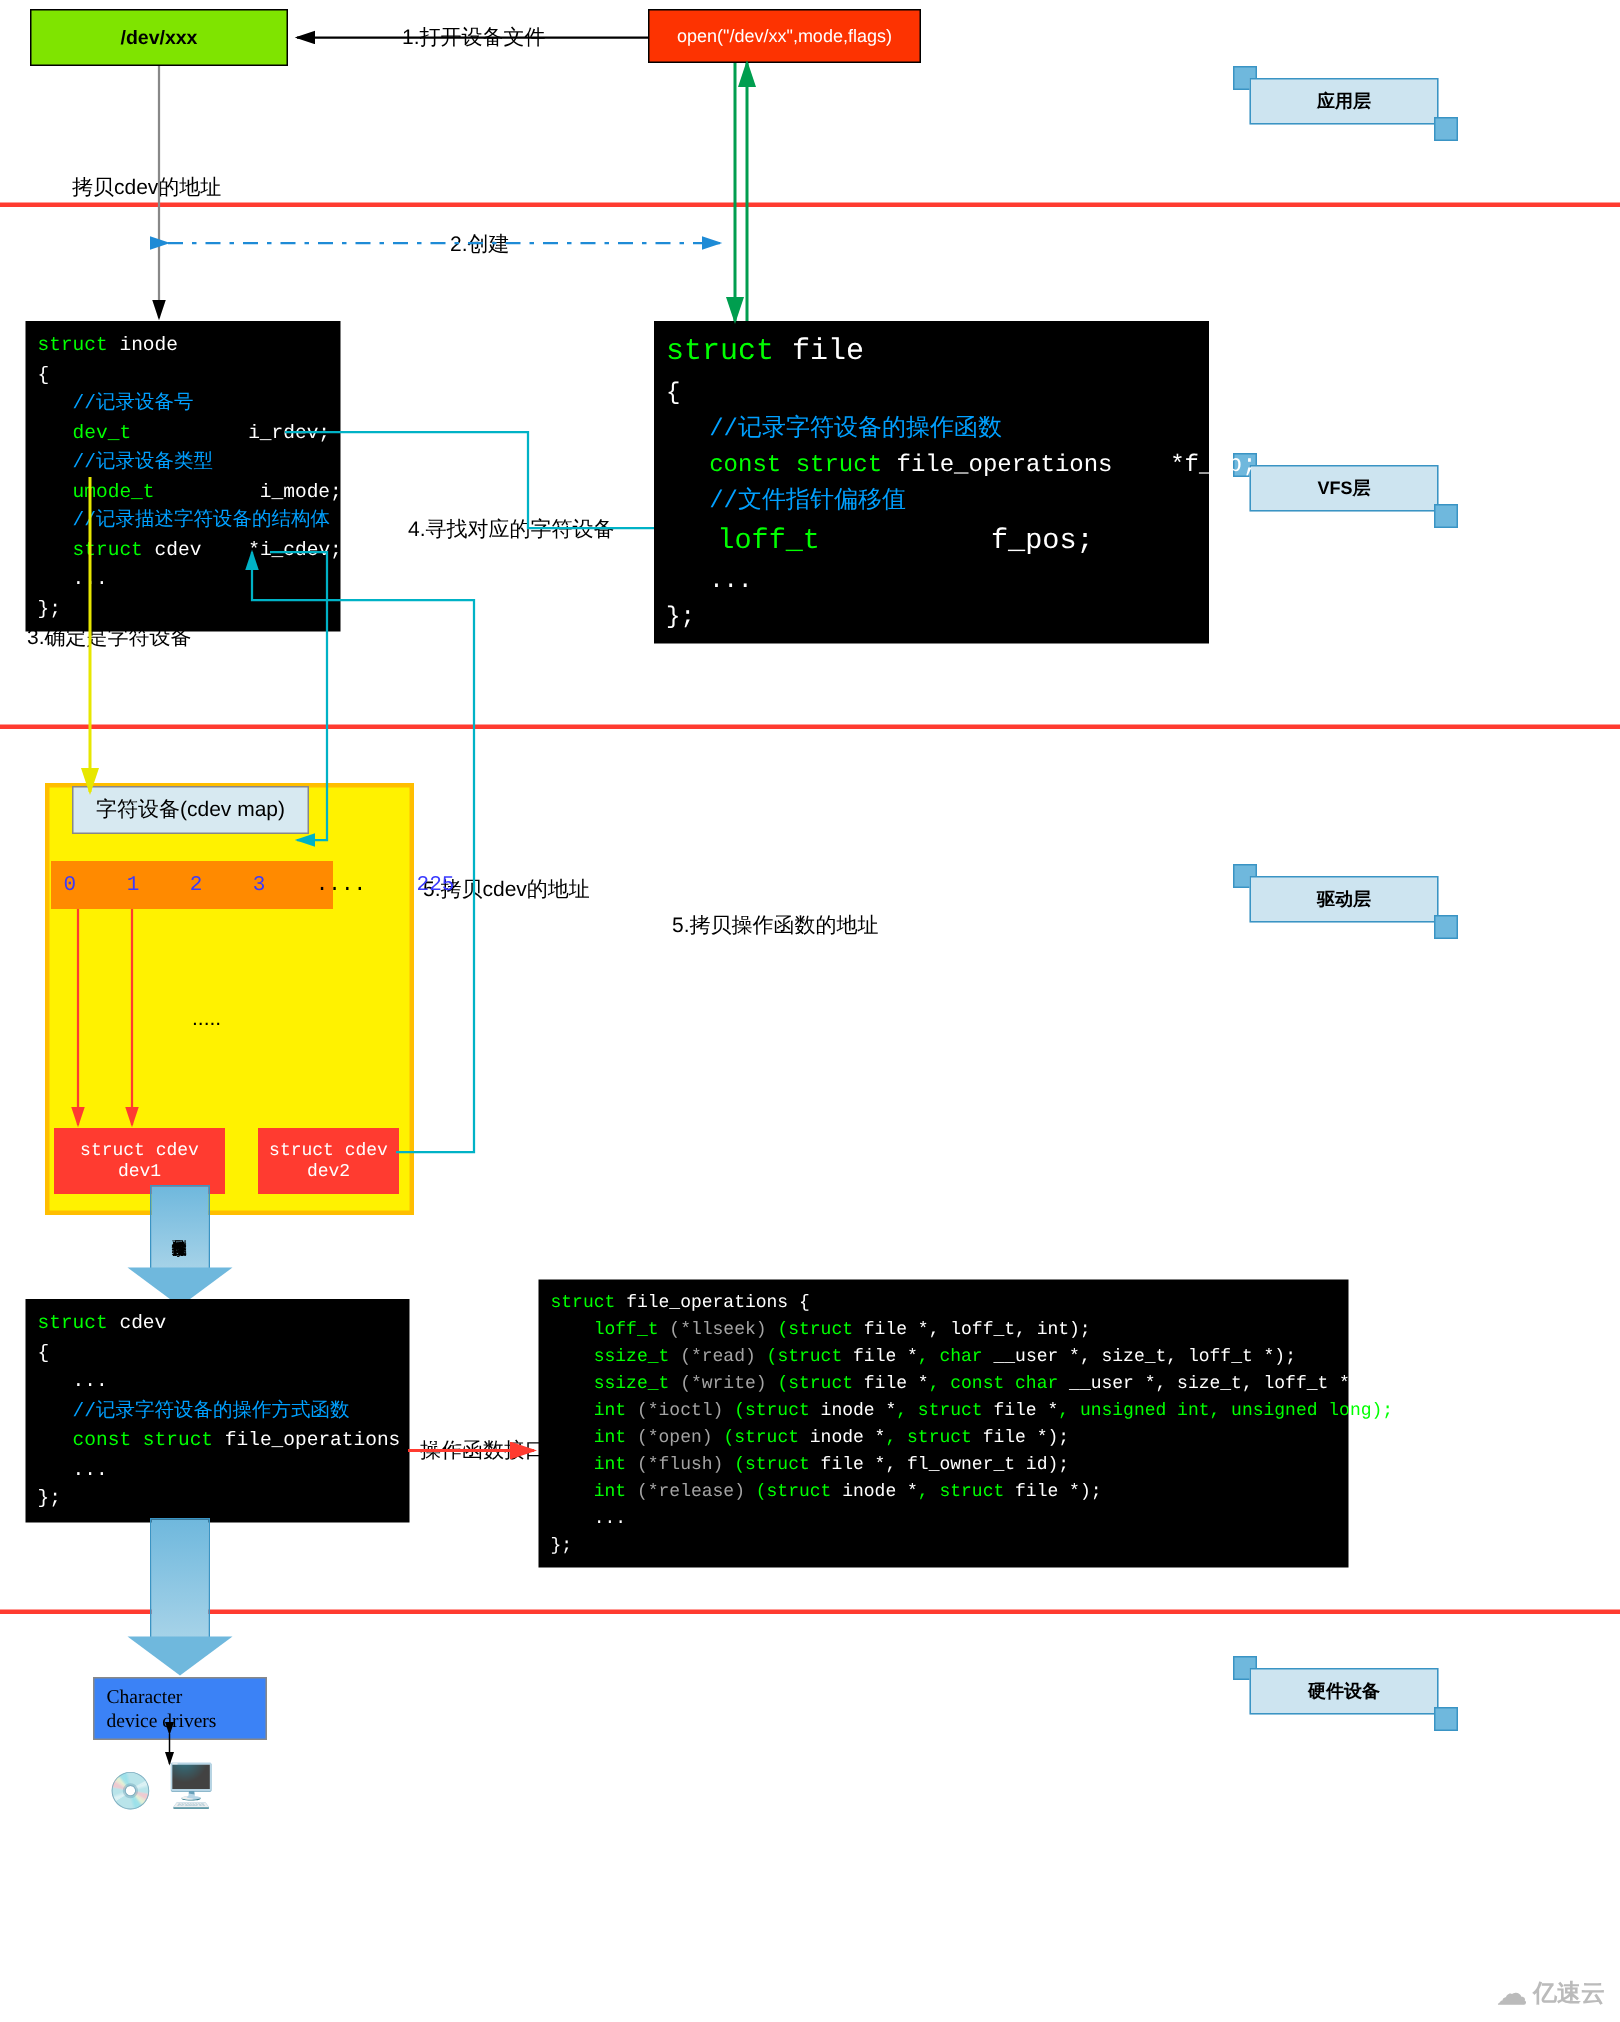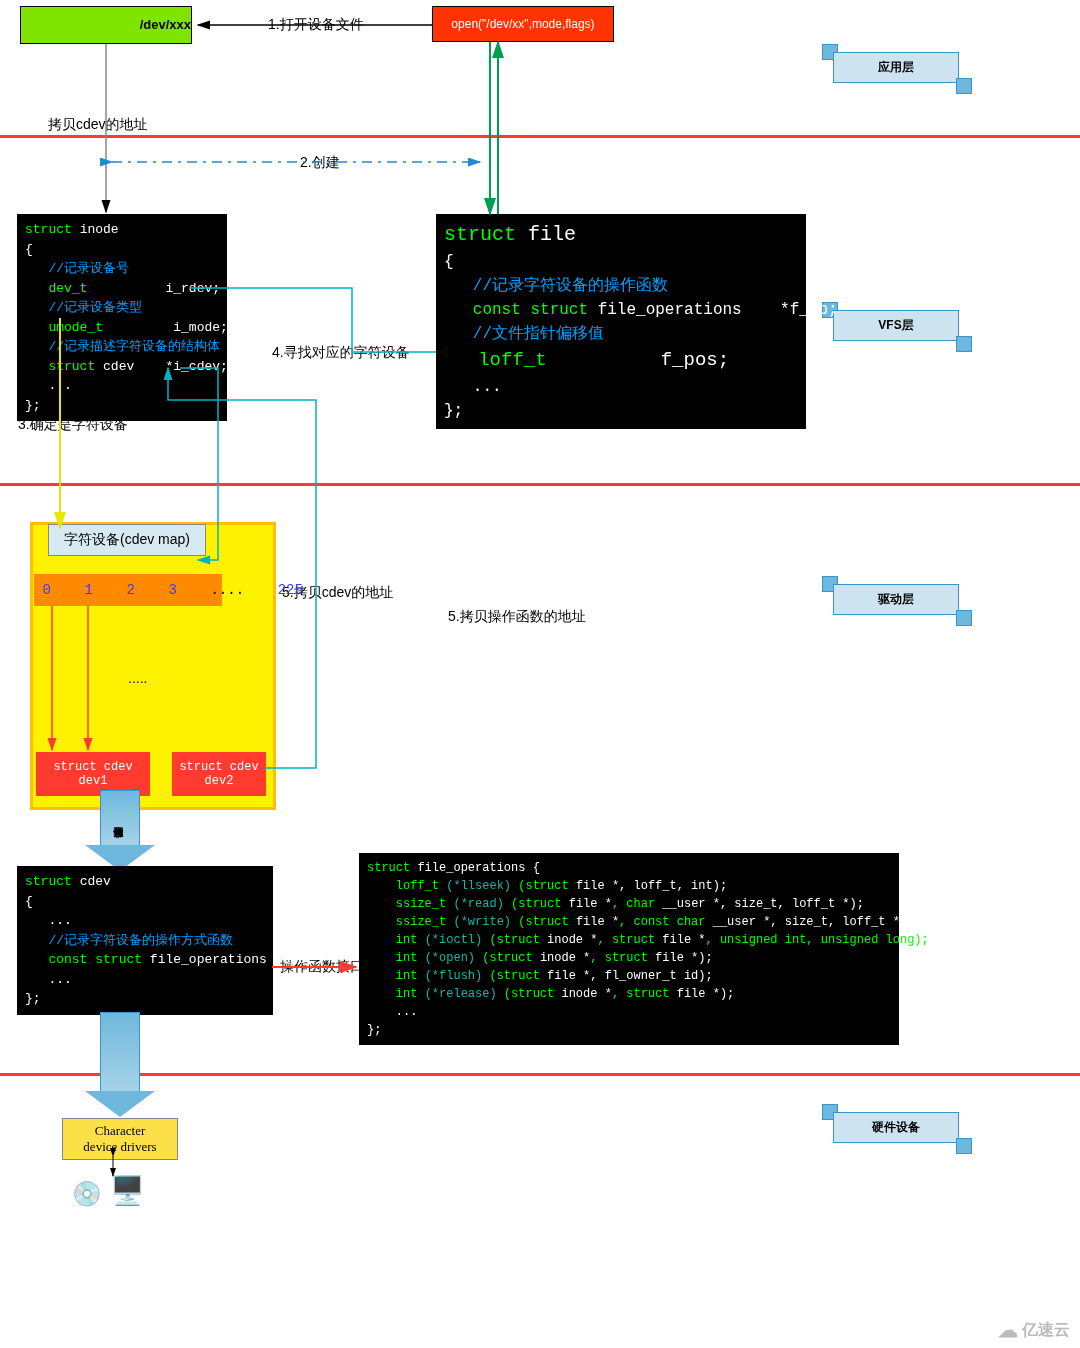--- a/index.html
+++ b/index.html
@@ -1,35 +1,35 @@
 <!DOCTYPE html>
 <html><head>
 <meta charset="utf-8">
 <style>
   body { margin:0; padding:0; font-family: "Microsoft YaHei", Arial, sans-serif; background:#fff; }
   .canvas { position:relative; width:1080px; height:1348px; background:#fff; overflow:hidden; }
   .box { position:absolute; box-sizing:border-box; font-size:13px; }
-  .green { background:#7fe400; border:1px solid #000; text-align:right; }
+  .green { background:#7fe400; border:1px solid #000; text-align:center; }
   .red   { background:#fd3301; color:#fff; border:1px solid #000; text-align:center; }
   .label { position:absolute; font-size:14px; color:#000; white-space:nowrap; }
   .layer { position:absolute; background:#cde4f0; border:1px solid #3a94c4; text-align:center; font-size:12px; font-weight:bold; padding:6px 0; }
   .layer-tab { position:absolute; width:14px; height:14px; background:#6fb8dd; border:1px solid #3a94c4; }
   .hr-red { position:absolute; left:0; right:0; height:0; border-top:3px solid #ff3b30; }
   .code { position:absolute; background:#000; color:#fff; font-family: "Courier New", monospace; font-size:13px; line-height:1.5; padding:6px 8px; box-sizing:border-box; }
   .code .kw { color:#00ff00; }
   .code .cm { color:#00a0ff; }
-  .code .fn { color:#14b8a6; }
+  .code .fn { color:#a3a3a3; }
   .codeline { white-space:pre; }
   .yellow { position:absolute; background:#fff200; border:3px solid #ffbe00; }
   .orangebar { position:absolute; background:#ff8a00; color:#3a3aff; font-family:"Courier New"; font-size:14px; text-align:left; }
   .cdevmap { position:absolute; background:#d7e9f1; border:1px solid #888; text-align:center; font-size:14px; padding:6px 4px;}
   .devbox { position:absolute; background:#ff3b30; color:#fff; font-family:"Courier New"; font-size:12px; text-align:center; padding:8px 2px; }
   .bigarrow { position:absolute; width:38px; background:linear-gradient(#6fb8dd,#a7d3e8); border:1px solid #3a94c4; }
   .bigarrow::after { content:""; position:absolute; left:-16px; bottom:-24px; width:0; height:0; border-left:35px solid transparent; border-right:35px solid transparent; border-top:26px solid #6fb8dd; }
-  .charbox { position:absolute; background:#fde047; border:1px solid #888; text-align:center; font-family:Georgia,serif; font-size:13px; padding:4px 8px; }
+  .charbox { position:absolute; background:#3b82f6; border:1px solid #888; font-family:Georgia,serif; font-size:13px; padding:4px 8px; }
   svg.overlay { position:absolute; left:0; top:0; width:1080px; height:1348px; pointer-events:none; }
   .watermark { position:absolute; right:10px; bottom:6px; font-size:16px; color:#bbb; font-weight:bold; display:flex; align-items:center; gap:4px;}
   .watermark .cloud { font-size:20px; }
   .vtxt { writing-mode:vertical-rl; font-size:10px; text-align:center; }
 </style>
 </head>
 <body>
 
 <div class="canvas">
 

